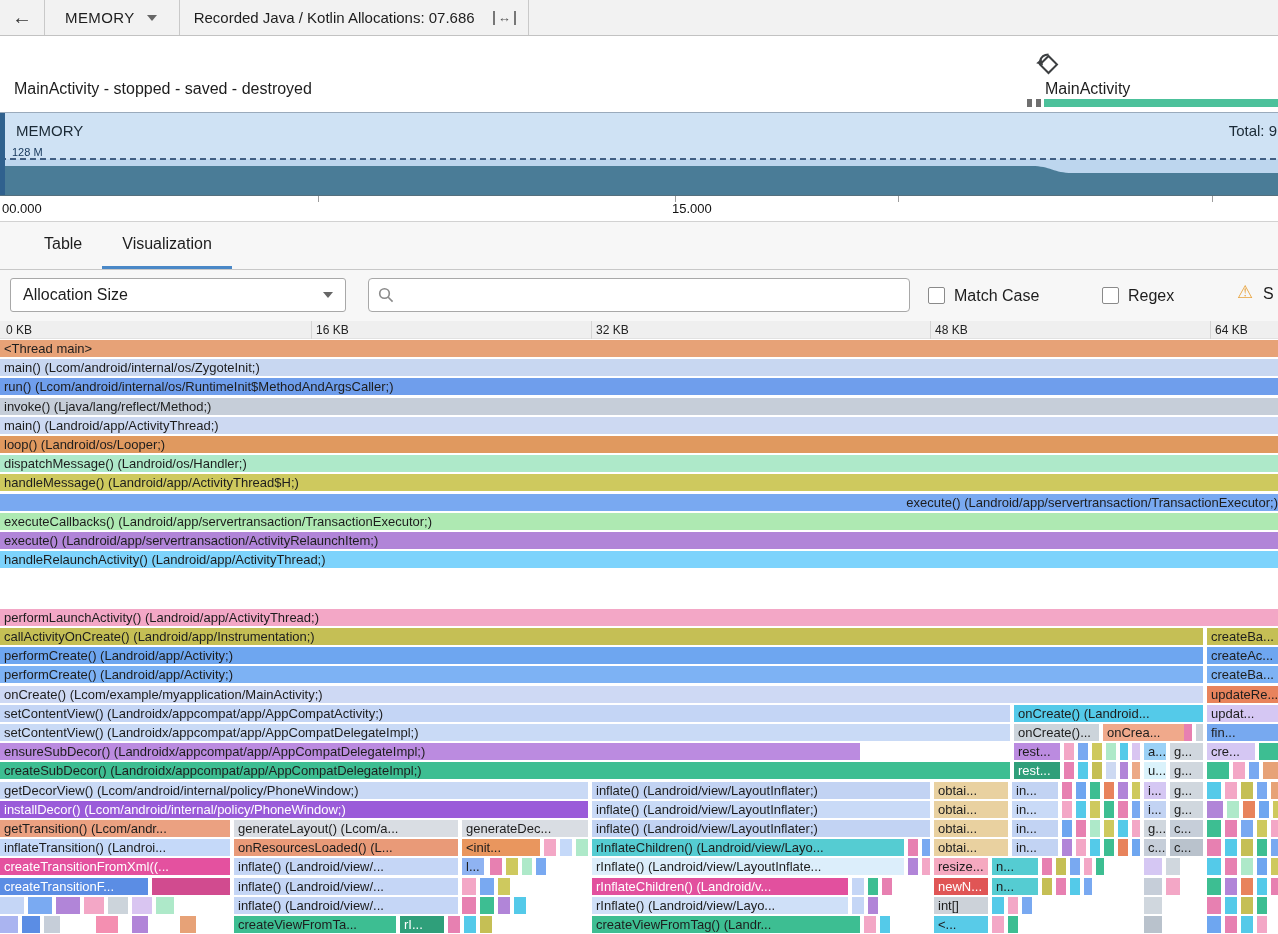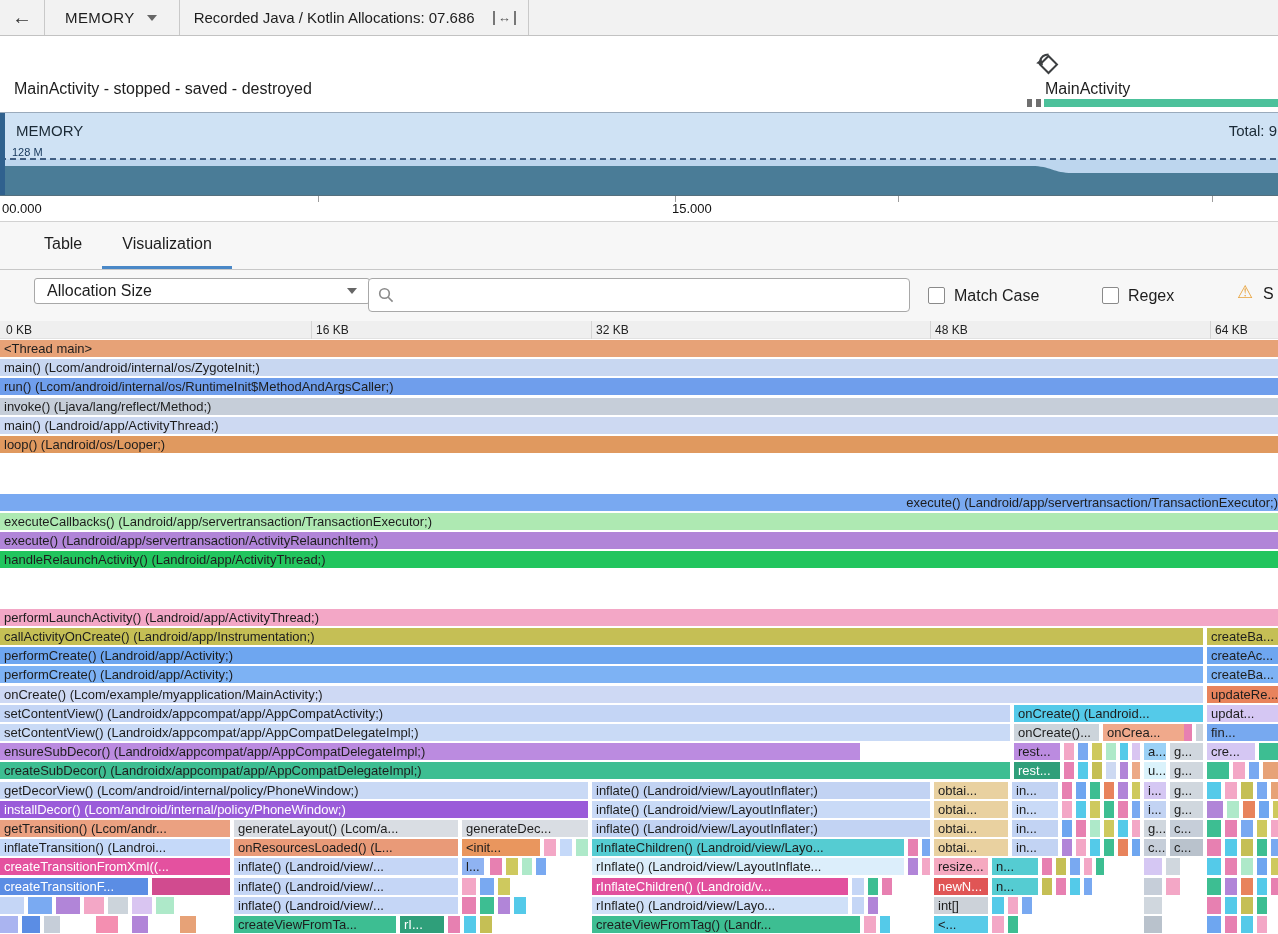--- a/index.html
+++ b/index.html
@@ -36,21 +36,21 @@
   .timeline .tlab { position:absolute; top:5px; font-size:13px; color:#111; }
   .timeline .ttick { position:absolute; top:0; width:1px; height:6px; background:#9d9d9d; }
 
   
   .tabs { height:48px; background:#f7f7f7; border-bottom:1px solid #c8c8c8; display:flex; align-items:stretch; padding-left:24px; }
   .tab { display:flex; align-items:center; padding:0 20px; font-size:16px; border-bottom:3px solid transparent; cursor:pointer; }
   .tab.active { border-bottom-color:#4a88c7; }
 
   
   .filter { position:relative; height:51px; background:#f7f7f7; }
-  .combo { position:absolute; left:10px; top:8px; width:336px; height:26px; background:#fff; border:1px solid #a8a8a8; border-radius:3px; display:flex; align-items:center; justify-content:space-between; padding:0 12px; font-size:16px; cursor:pointer;margin-left:24px; }
+  .combo { position:absolute; left:10px; top:8px; width:336px; height:34px; background:#fff; border:1px solid #a8a8a8; border-radius:3px; display:flex; align-items:center; justify-content:space-between; padding:0 12px; font-size:16px; cursor:pointer; }
   .searchbox { position:absolute; left:368px; top:8px; width:542px; height:34px; background:#fff; border:1px solid #a8a8a8; border-radius:4px; display:flex; align-items:center; padding:0 9px; }
   .searchbox input { border:none; outline:none; flex:1; font-size:15px; background:transparent; font-family:inherit; }
   .cb { position:absolute; top:0; height:51px; display:flex; align-items:center; gap:9px; font-size:16px; }
   .cb .box { width:17px; height:17px; border:1px solid #8a8a8a; background:#fff; border-radius:2px; cursor:pointer; }
   .warn { position:absolute; left:1237px; top:13px; font-size:18px; line-height:18px; }
   .warn-text { position:absolute; left:1263px; top:15px; font-size:16px; }
 
   
   .kb-ruler { position:relative; height:18px; background:#efefef; border-bottom:1px solid #e2e2e2;padding-left:35px; }
   .rlab { position:absolute; top:2px; font-size:12px; color:#222; white-space:nowrap; }
@@ -176,31 +176,37 @@
       </div>
       <div class="frow" style="top: 57.6px;">
         <div class="fseg" title="invoke() (Ljava/lang/reflect/Method;)" style="left: 0px; width: 1278px; background: rgb(198, 206, 217);">invoke() (Ljava/lang/reflect/Method;)</div>
       </div>
       <div class="frow" style="top: 76.8px; border-radius: 6px;">
         <div class="fseg" title="main() (Landroid/app/ActivityThread;)" style="left: 0px; width: 1278px; background: rgb(205, 217, 242);">main() (Landroid/app/ActivityThread;)</div>
       </div>
       <div class="frow" style="top: 96px;">
         <div class="fseg" title="loop() (Landroid/os/Looper;)" style="left: 0px; width: 1278px; background: rgb(224, 153, 95);">loop() (Landroid/os/Looper;)</div>
       </div>
+      <div class="frow" style="top: 115.2px;">
+        <div class="fseg" title="dispatchMessage() (Landroid/os/Handler;)" style="left: 0px; width: 1278px; background: rgb(174, 233, 201);">dispatchMessage() (Landroid/os/Handler;)</div>
+      </div>
+      <div class="frow" style="top: 134.4px;">
+        <div class="fseg" title="handleMessage() (Landroid/app/ActivityThread$H;)" style="left: 0px; width: 1278px; background: rgb(206, 201, 94);">handleMessage() (Landroid/app/ActivityThread$H;)</div>
+      </div>
       <div class="frow" style="top: 153.6px;">
         <div class="fseg" title="execute() (Landroid/app/servertransaction/TransactionExecutor;)" style="left: 0px; width: 1278px; background: rgb(121, 169, 241); text-align: right;">execute() (Landroid/app/servertransaction/TransactionExecutor;)</div>
       </div>
       <div class="frow" style="top: 172.8px;">
         <div class="fseg" title="executeCallbacks() (Landroid/app/servertransaction/TransactionExecutor;)" style="left: 0px; width: 1278px; background: rgb(174, 233, 178);">executeCallbacks() (Landroid/app/servertransaction/TransactionExecutor;)</div>
       </div>
       <div class="frow" style="top: 192px;">
         <div class="fseg" title="execute() (Landroid/app/servertransaction/ActivityRelaunchItem;)" style="left: 0px; width: 1278px; background: rgb(177, 133, 216);">execute() (Landroid/app/servertransaction/ActivityRelaunchItem;)</div>
       </div>
       <div class="frow" style="top: 211.2px;">
-        <div class="fseg" title="handleRelaunchActivity() (Landroid/app/ActivityThread;)" style="left: 0px; width: 1278px; background: #22c55e;">handleRelaunchActivity() (Landroid/app/ActivityThread;)</div>
+        <div class="fseg" title="handleRelaunchActivity() (Landroid/app/ActivityThread;)" style="left: 0px; width: 1278px; background: #7dd3fc;">handleRelaunchActivity() (Landroid/app/ActivityThread;)</div>
       </div>
       <div class="frow" style="top: 268.8px;">
         <div class="fseg" title="performLaunchActivity() (Landroid/app/ActivityThread;)" style="left: 0px; width: 1278px; background: rgb(243, 167, 198);">performLaunchActivity() (Landroid/app/ActivityThread;)</div>
       </div>
       <div class="frow" style="top: 288px;">
         <div class="fseg" title="callActivityOnCreate() (Landroid/app/Instrumentation;)" style="left: 0px; width: 1203px; background: rgb(197, 191, 85);">callActivityOnCreate() (Landroid/app/Instrumentation;)</div>
         <div class="fseg" title="createBa..." style="left: 1207px; width: 71px; background: rgb(197, 191, 85);">createBa...</div>
       </div>
       <div class="frow" style="top: 307.2px;">
         <div class="fseg" title="performCreate() (Landroid/app/Activity;)" style="left: 0px; width: 1203px; background: rgb(110, 166, 240);">performCreate() (Landroid/app/Activity;)</div>

